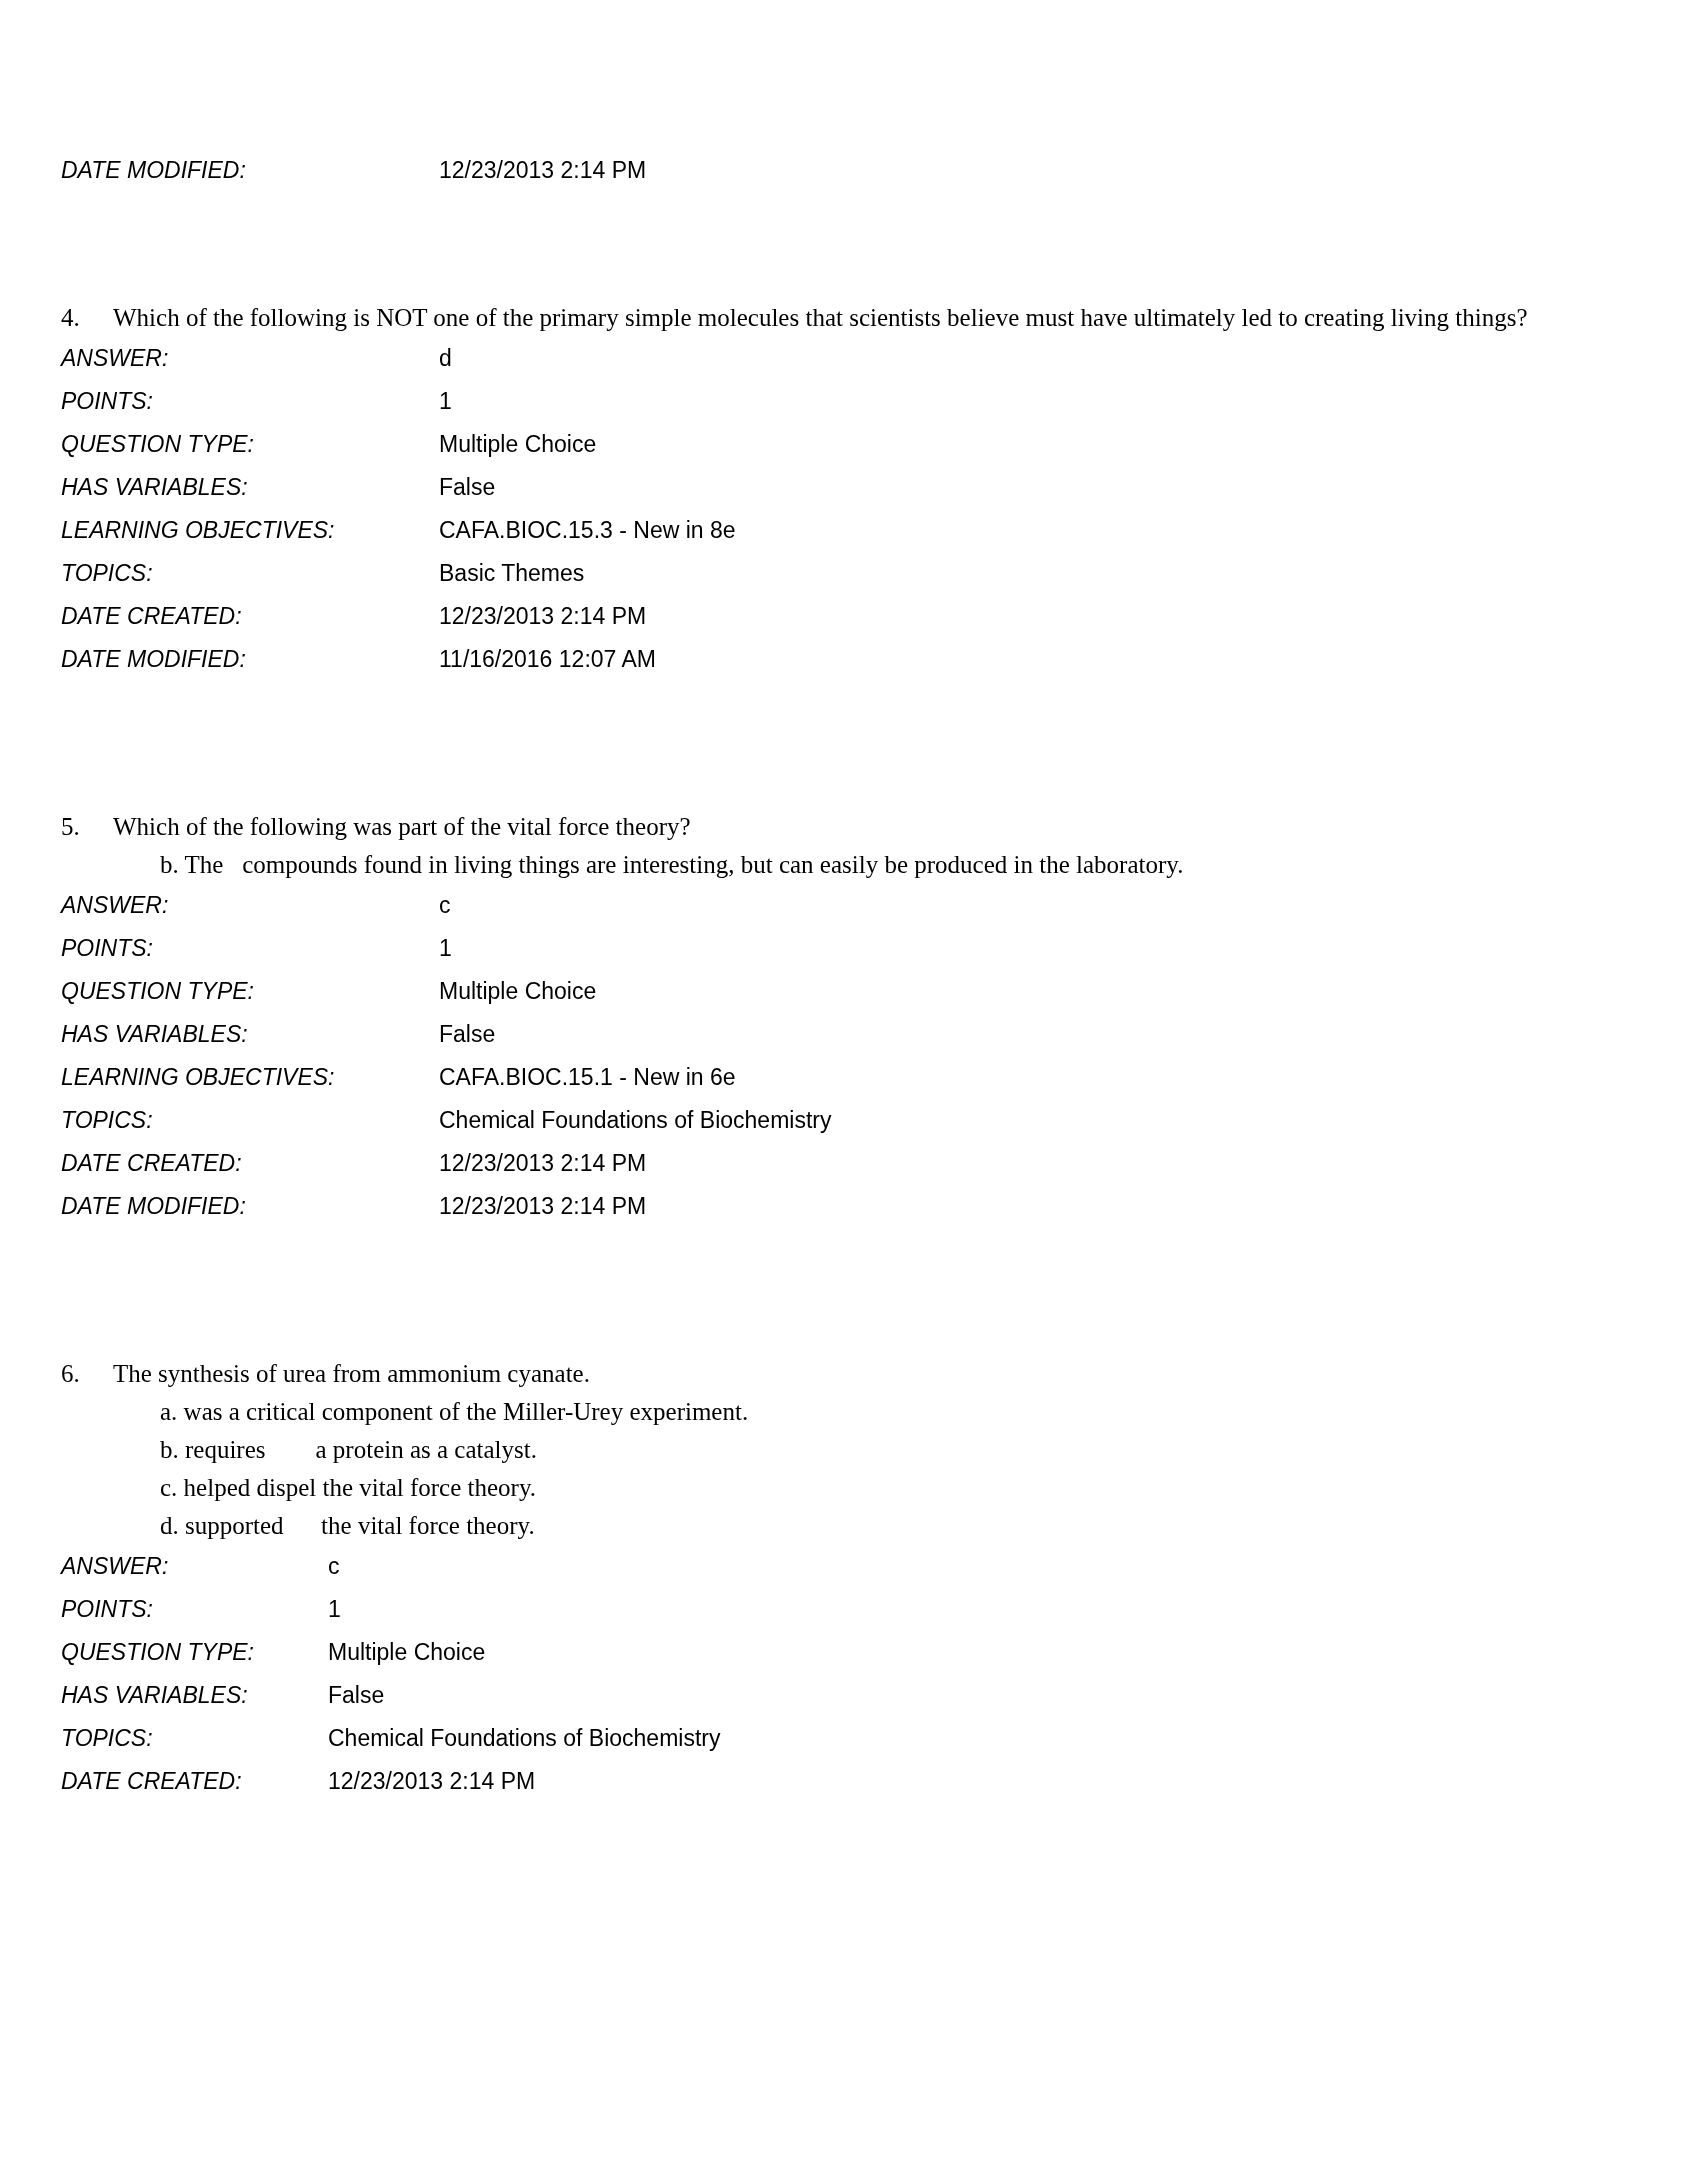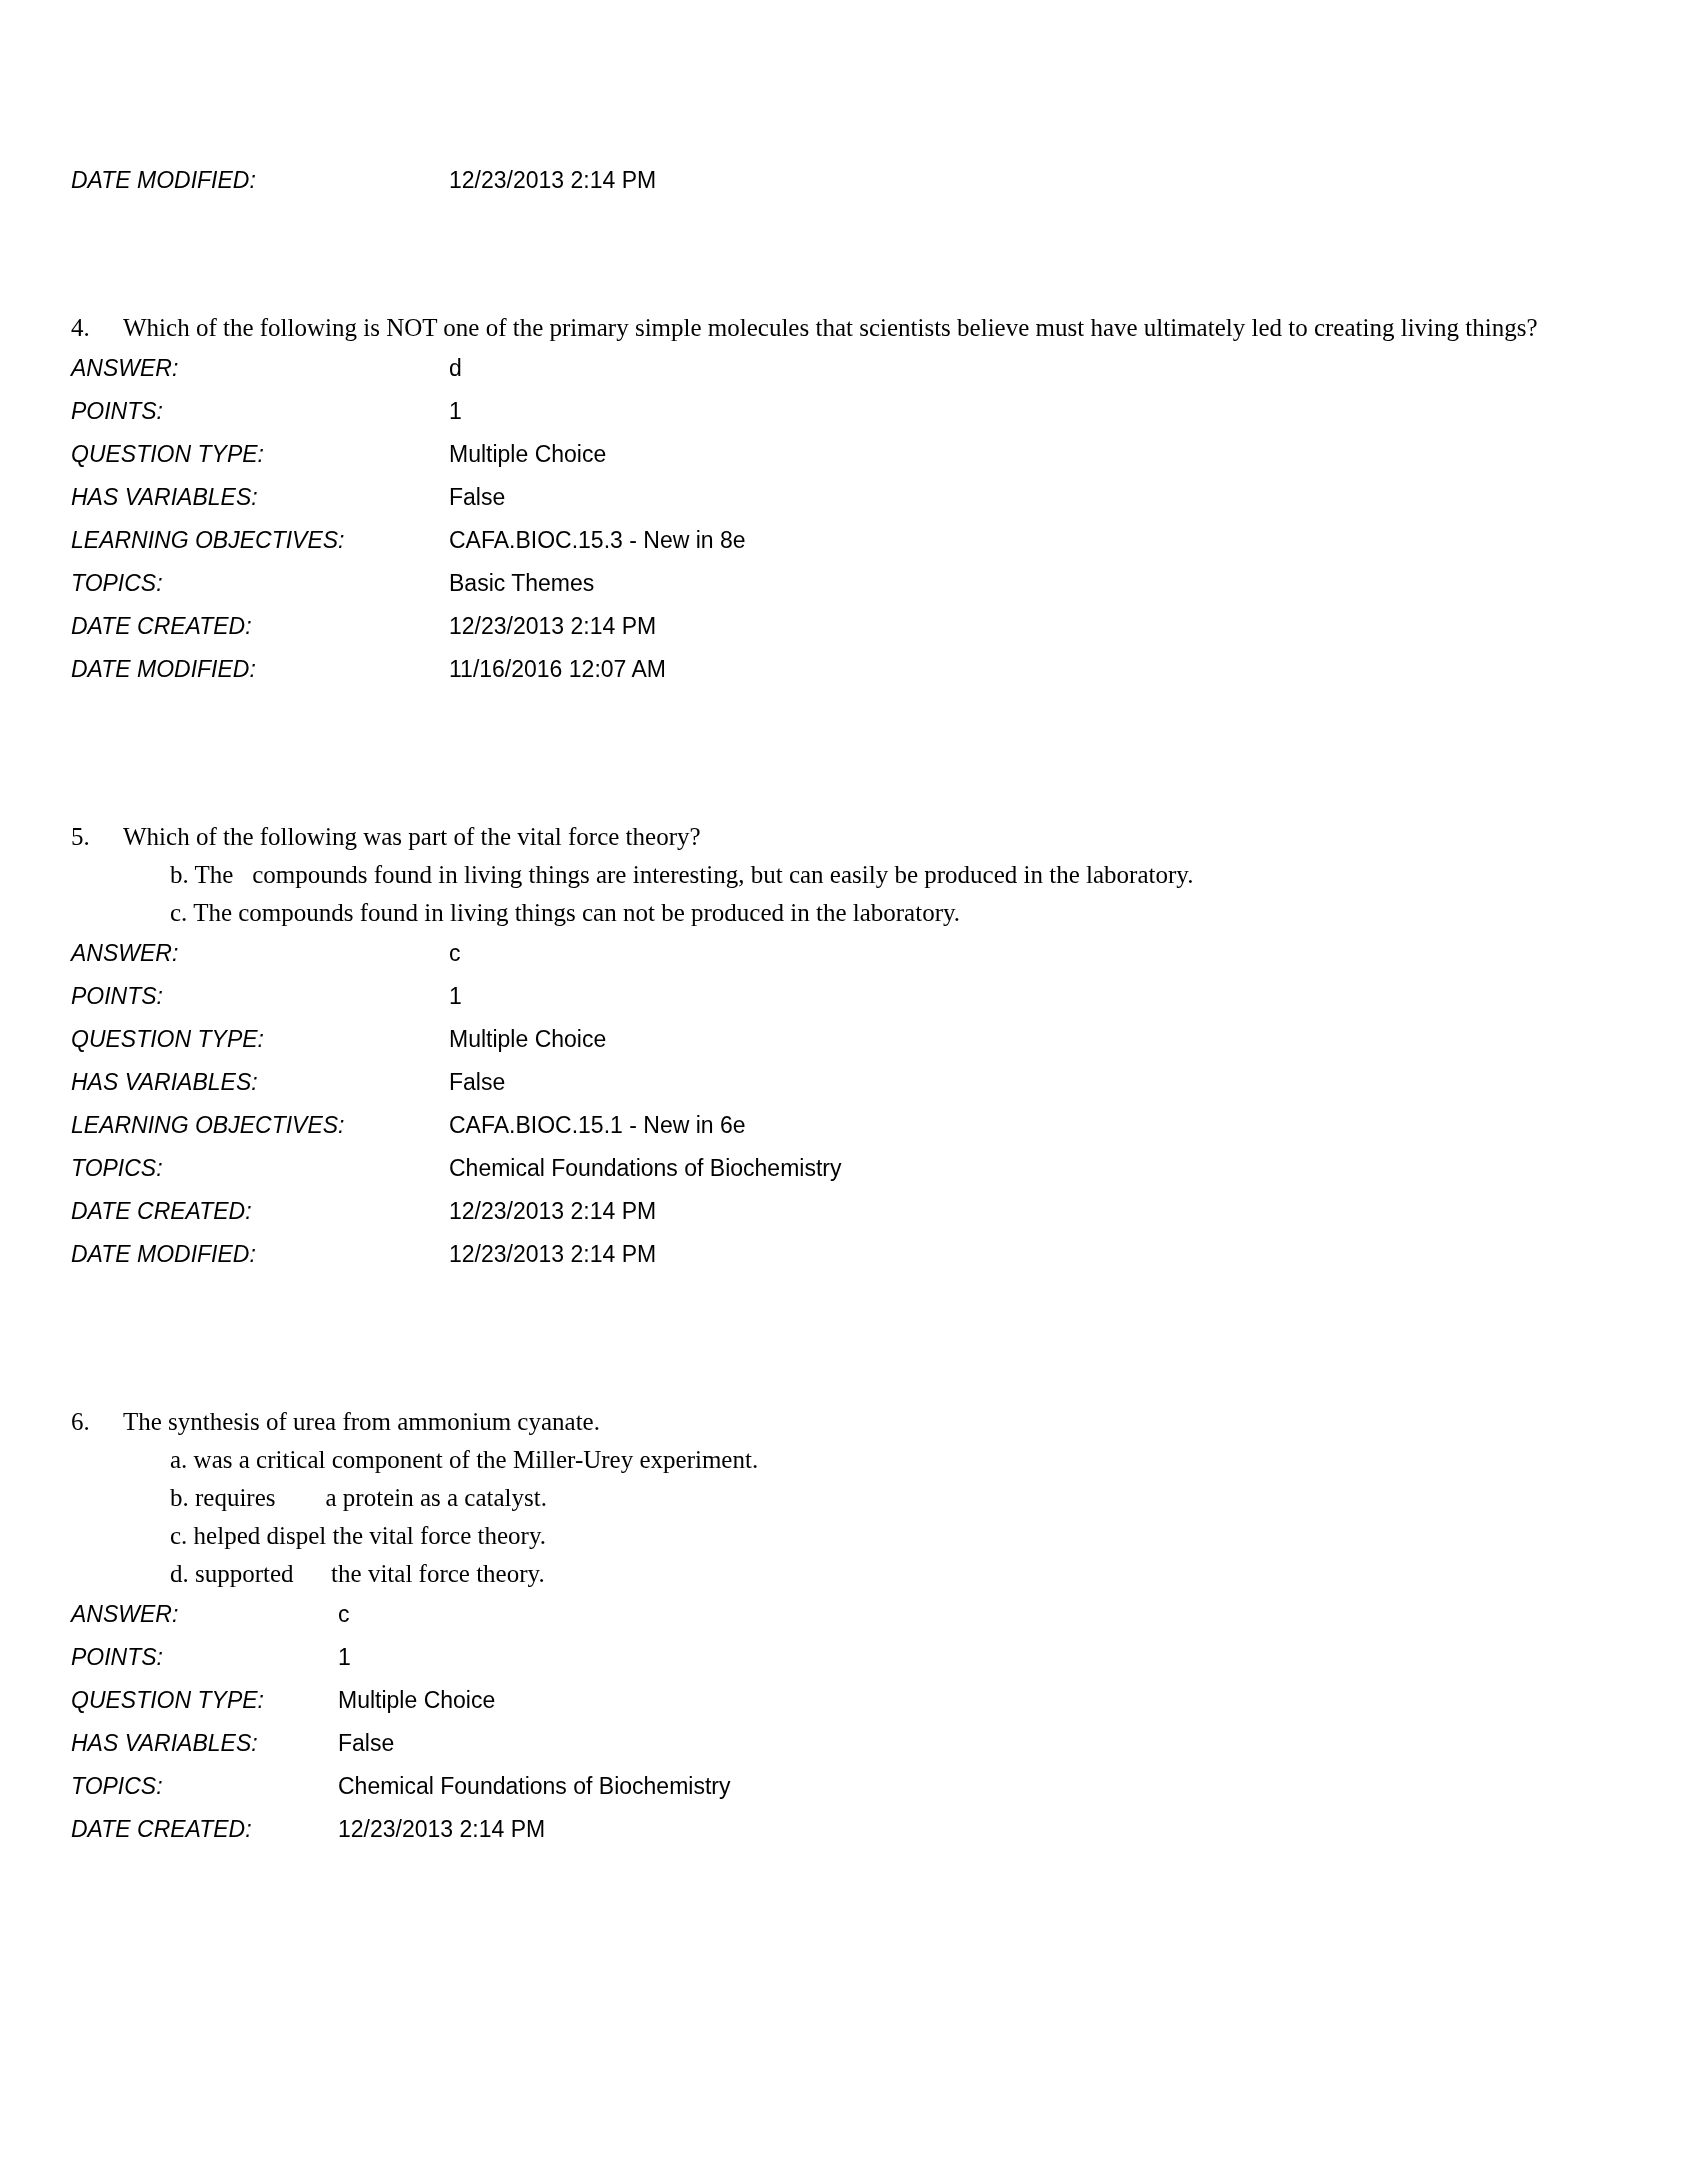--- a/index.html
+++ b/index.html
@@ -10,21 +10,21 @@
   body {
     width: 1683px;
     min-height: 2178px;
     font-family: "Liberation Serif", serif;
     color: #000000;
   }
   .page {
     position: relative;
     width: 1683px;
     min-height: 2178px;
-    padding: 10px;
+    padding: 0;
     box-sizing: border-box;
   }
   .content {
     padding: 149px 94px 0 61px;
   }
 
   
   .meta-row {
     display: flex;
     align-items: baseline;
@@ -141,21 +141,20 @@
 
     <div class="spacer-lg"></div>
 
     <div class="question-block">
       <div class="q-head">
         <span class="q-num">5.</span>
         <span class="q-text"><span>Which of the following was part of the </span><b>vital force theory</b><span>?</span></span>
       </div>
       <div class="choices">
         <div class="choice">b. The   compounds found in living things are interesting, but can easily be produced in the laboratory.</div>
-        <div class="choice">c. The compounds found in living things can not be produced in the laboratory.</div>
       </div>
       <div class="meta-list w-q5">
         <div class="meta-row">
           <span class="meta-label">ANSWER:</span>
           <span class="meta-value">c</span>
         </div>
         <div class="meta-row">
           <span class="meta-label">POINTS:</span>
           <span class="meta-value">1</span>
         </div>

